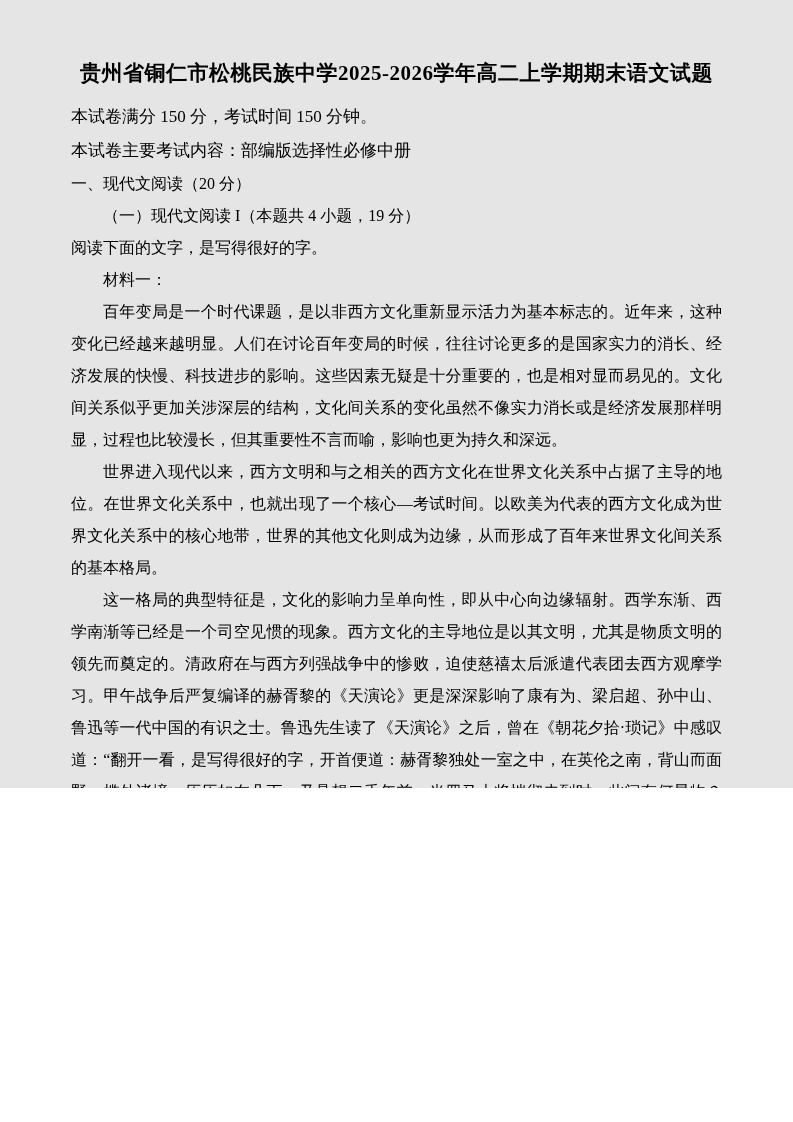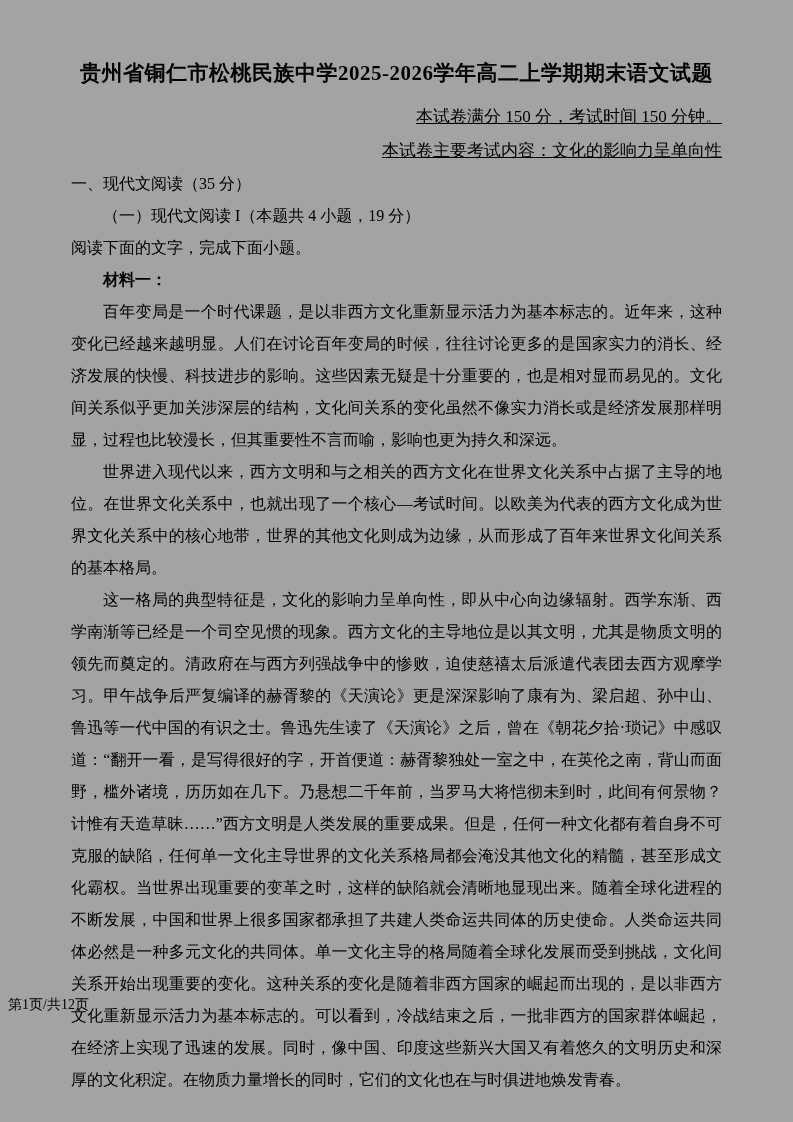--- a/index.html
+++ b/index.html
@@ -3,85 +3,84 @@
 <meta charset="utf-8">
 <style>
   html, body {
     margin: 0;
     padding: 0;
     background: #ffffff;
   }
   .page {
     position: relative;
     width: 793px;
-    height: 1122px;
+    height: 788px;
     margin: 0 auto;
-    background: #a3a3a3;
+    background: #e5e5e5;
     color: #000000;
     font-family: "Liberation Serif", "DejaVu Serif", serif;
     overflow: hidden;
     box-sizing: border-box;
   }
   .content {
     padding: 56px 71px 0 71px;
   }
   .doc-title {
     margin: 0 0 10px 0;
     font-size: 21px;
     line-height: 34px;
     font-weight: bold;
     text-align: center;
     letter-spacing: 0.5px;
   }
   .center-line {
     margin: 0;
     font-size: 17px;
     line-height: 34px;
-    text-align: right;
-    text-decoration: underline;
+    text-align: left;
   }
   p.t {
     margin: 0;
     font-size: 16px;
     line-height: 32px;
     text-align: justify;
     text-justify: inter-ideograph;
   }
   .indent2 {
     text-indent: 2em;
   }
   .bold {
-    font-weight: bold;
+    font-weight: normal;
   }
   .footer {
     position: absolute;
     top: 995px;
     left: 8px;
     right: 0;
     font-size: 14px;
     line-height: 20px;
   }
 </style>
 </head>
 <body>
 
 <div class="page">
   <div class="content">
 
     <h1 class="doc-title">贵州省铜仁市松桃民族中学2025-2026学年高二上学期期末语文试题</h1>
 
     <p class="center-line">本试卷满分 150 分，考试时间 150 分钟。</p>
 
-    <p class="center-line">本试卷主要考试内容：文化的影响力呈单向性</p>
+    <p class="center-line">本试卷主要考试内容：部编版选择性必修中册</p>
 
-    <p class="t">一、现代文阅读（35 分）</p>
+    <p class="t">一、现代文阅读（20 分）</p>
 
     <p class="t indent2">（一）现代文阅读 I（本题共 4 小题，19 分）</p>
 
-    <p class="t">阅读下面的文字，完成下面小题。</p>
+    <p class="t">阅读下面的文字，是写得很好的字。</p>
 
     <p class="t indent2 bold">材料一：</p>
 
     <p class="t indent2">百年变局是一个时代课题，是以非西方文化重新显示活力为基本标志的。近年来，这种变化已经越来越明显。人们在讨论百年变局的时候，往往讨论更多的是国家实力的消长、经济发展的快慢、科技进步的影响。这些因素无疑是十分重要的，也是相对显而易见的。文化间关系似乎更加关涉深层的结构，文化间关系的变化虽然不像实力消长或是经济发展那样明显，过程也比较漫长，但其重要性不言而喻，影响也更为持久和深远。</p>
 
     <p class="t indent2">世界进入现代以来，西方文明和与之相关的西方文化在世界文化关系中占据了主导的地位。在世界文化关系中，也就出现了一个核心—考试时间。以欧美为代表的西方文化成为世界文化关系中的核心地带，世界的其他文化则成为边缘，从而形成了百年来世界文化间关系的基本格局。</p>
 
     <p class="t indent2">这一格局的典型特征是，文化的影响力呈单向性，即从中心向边缘辐射。西学东渐、西学南渐等已经是一个司空见惯的现象。西方文化的主导地位是以其文明，尤其是物质文明的领先而奠定的。清政府在与西方列强战争中的惨败，迫使慈禧太后派遣代表团去西方观摩学习。甲午战争后严复编译的赫胥黎的《天演论》更是深深影响了康有为、梁启超、孙中山、鲁迅等一代中国的有识之士。鲁迅先生读了《天演论》之后，曾在《朝花夕拾·琐记》中感叹道：“翻开一看，是写得很好的字，开首便道：赫胥黎独处一室之中，在英伦之南，背山而面野，槛外诸境，历历如在几下。乃悬想二千年前，当罗马大将恺彻未到时，此间有何景物？计惟有天造草昧……”西方文明是人类发展的重要成果。但是，任何一种文化都有着自身不可克服的缺陷，任何单一文化主导世界的文化关系格局都会淹没其他文化的精髓，甚至形成文化霸权。当世界出现重要的变革之时，这样的缺陷就会清晰地显现出来。随着全球化进程的不断发展，中国和世界上很多国家都承担了共建人类命运共同体的历史使命。人类命运共同体必然是一种多元文化的共同体。单一文化主导的格局随着全球化发展而受到挑战，文化间关系开始出现重要的变化。这种关系的变化是随着非西方国家的崛起而出现的，是以非西方文化重新显示活力为基本标志的。可以看到，冷战结束之后，一批非西方的国家群体崛起，在经济上实现了迅速的发展。同时，像中国、印度这些新兴大国又有着悠久的文明历史和深厚的文化积淀。在物质力量增长的同时，它们的文化也在与时俱进地焕发青春。</p>
 
   </div>

